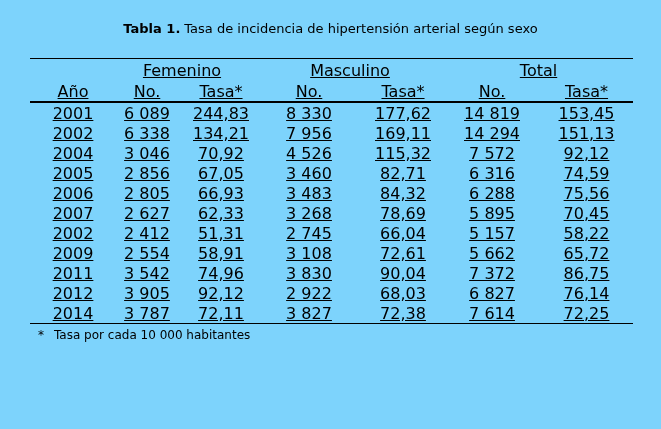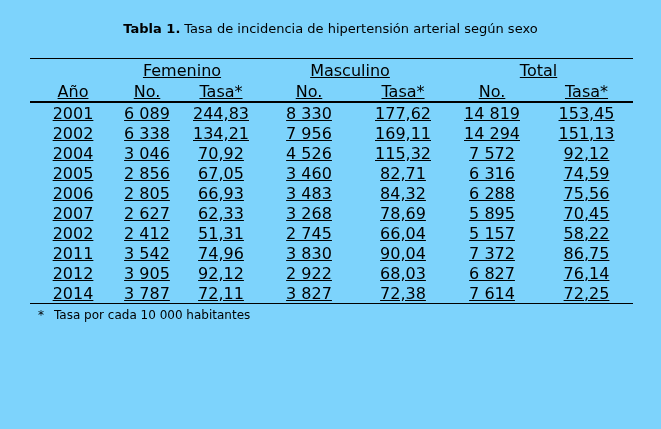--- a/index.html
+++ b/index.html
@@ -167,20 +167,29 @@
         <tr>
           <td class="year-cell">2002</td>
           <td>2 412</td>
           <td>51,31</td>
           <td>2 745</td>
           <td>66,04</td>
           <td>5 157</td>
           <td>58,22</td>
         </tr>
         <tr>
+          <td class="year-cell">2009</td>
+          <td>2 554</td>
+          <td>58,91</td>
+          <td>3 108</td>
+          <td>72,61</td>
+          <td>5 662</td>
+          <td>65,72</td>
+        </tr>
+        <tr>
           <td class="year-cell">2011</td>
           <td>3 542</td>
           <td>74,96</td>
           <td>3 830</td>
           <td>90,04</td>
           <td>7 372</td>
           <td>86,75</td>
         </tr>
         <tr>
           <td class="year-cell">2012</td>

